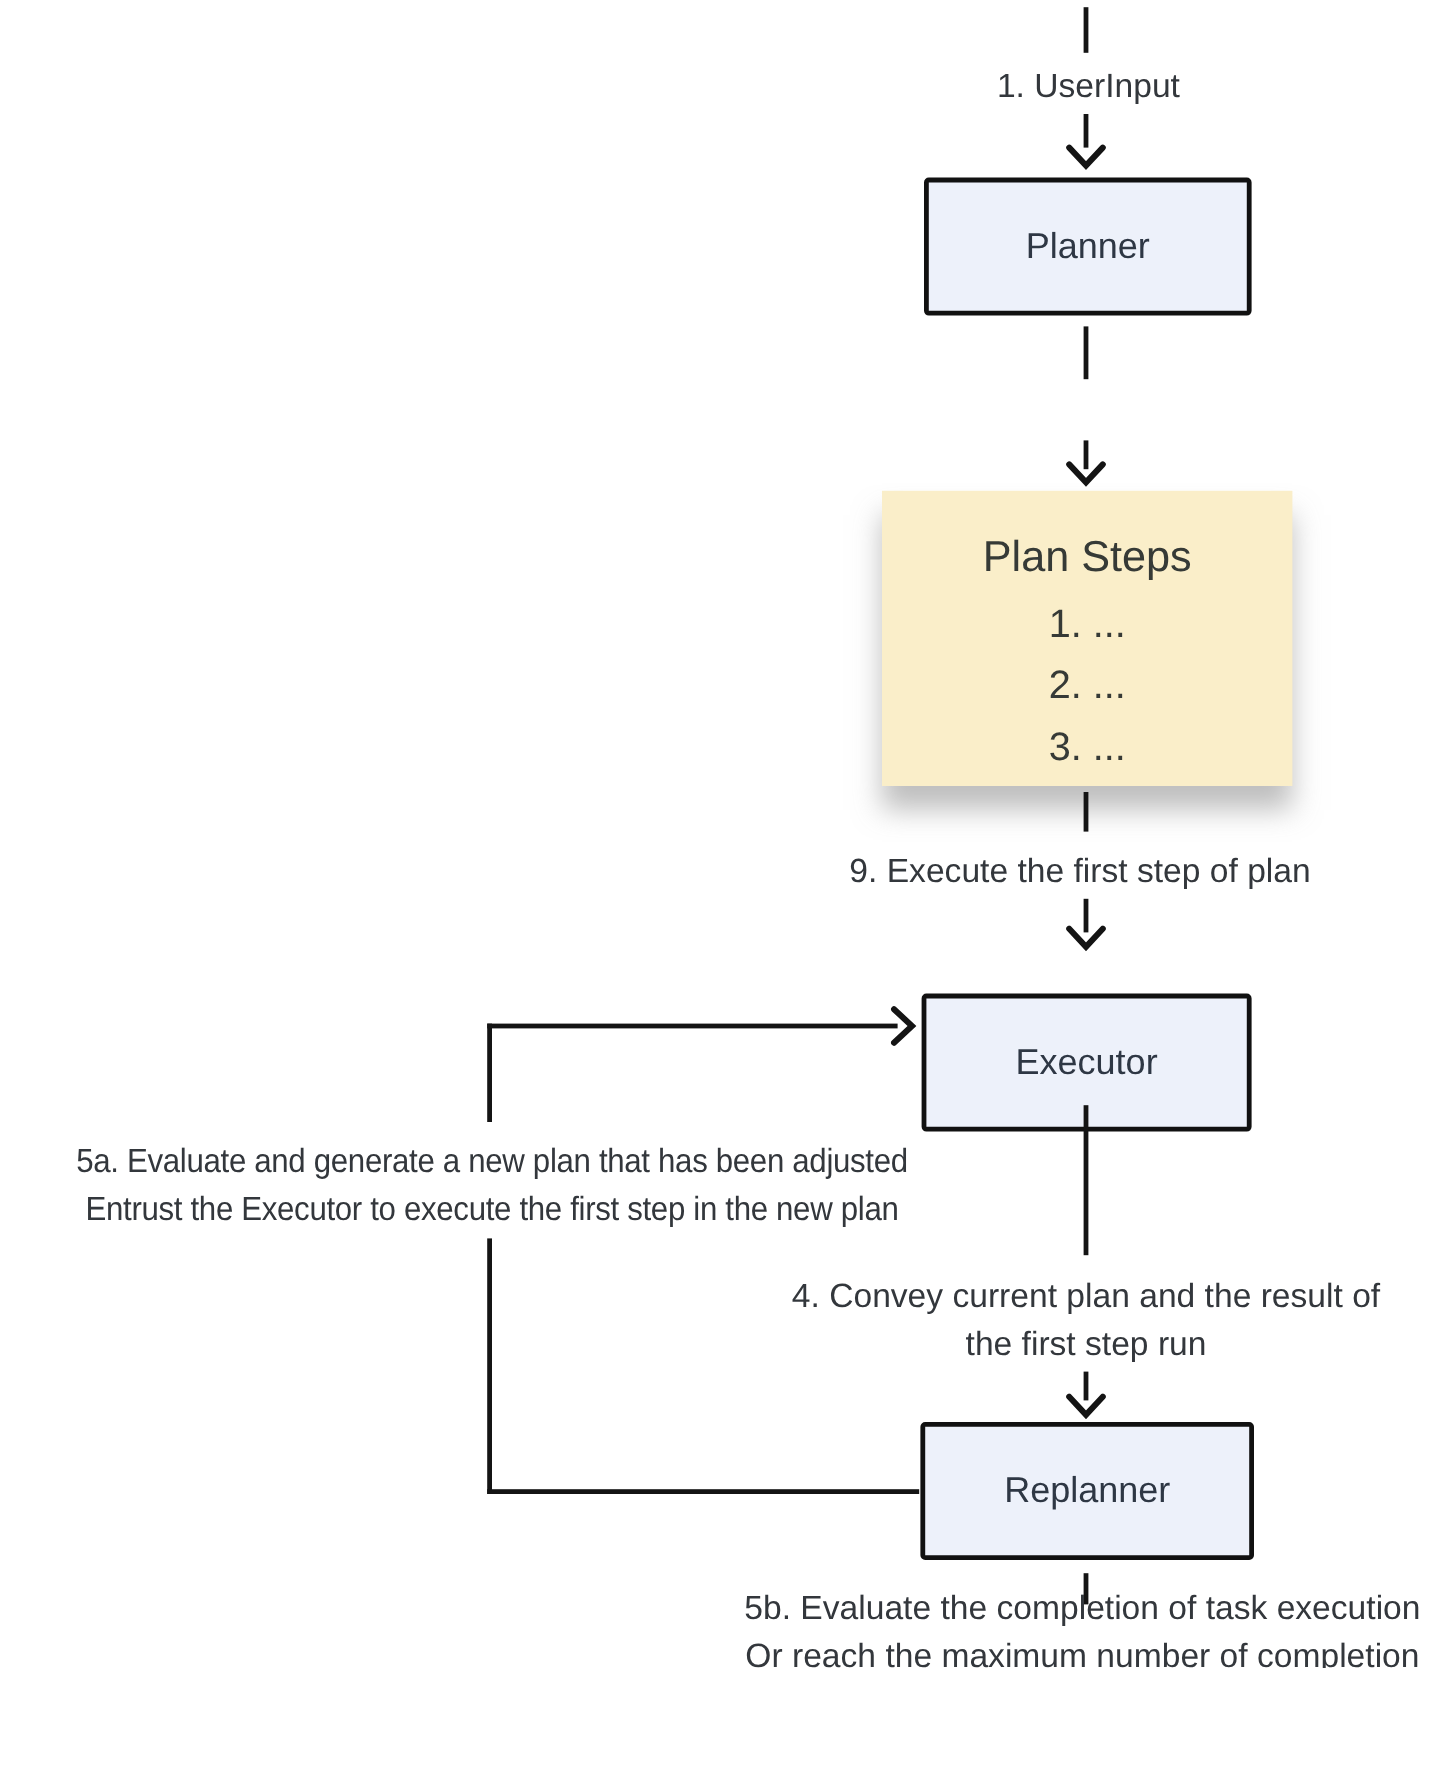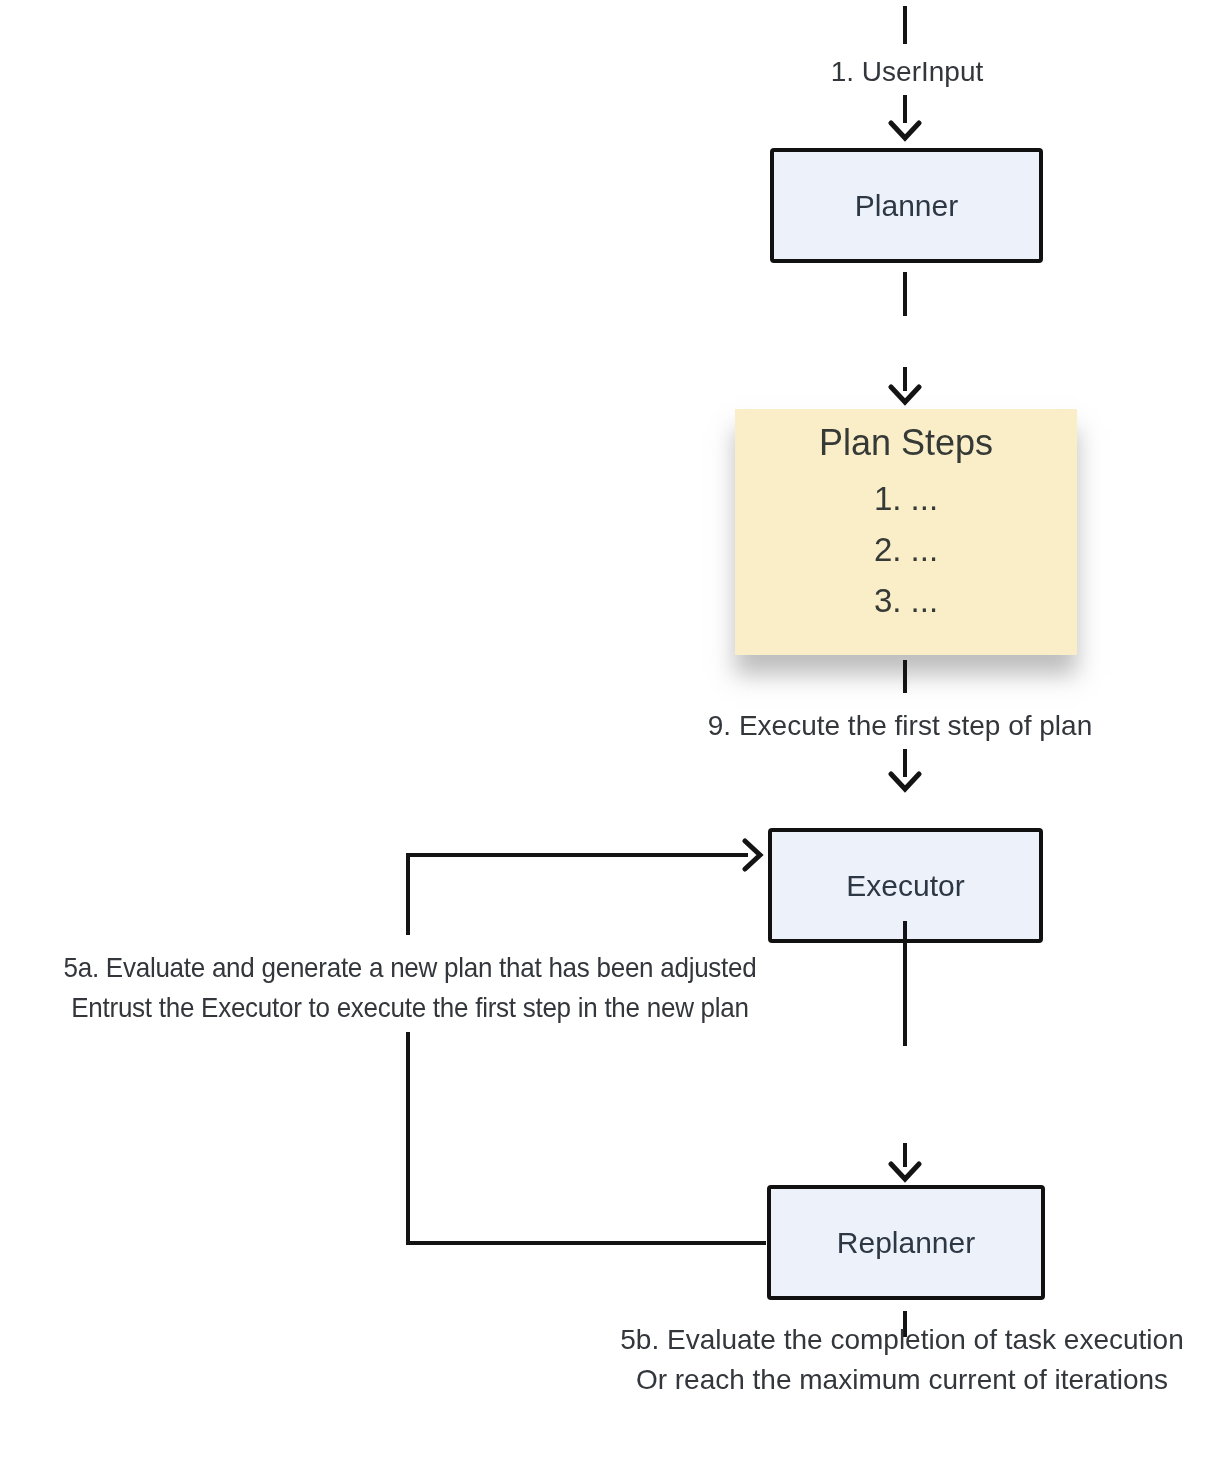--- a/index.html
+++ b/index.html
@@ -39,21 +39,21 @@
     color:var(--node-text);
     font-size:30px;
   }
   
   .plan-box{
     position:absolute;z-index:1;
     background:var(--plan-steps-fill);
     box-shadow:0 20px 22px rgba(125,125,125,0.5);
     color:var(--plan-steps-text);
     display:flex;flex-direction:column;align-items:center;
-    padding-top:12px;
+    padding-top:33px;
   }
   .plan-title{font-size:36px;line-height:44px;}
   .plan-items{margin-top:8px;display:flex;flex-direction:column;align-items:center;}
   .plan-item{font-size:33px;line-height:51px;}
   
   .label{
     position:absolute;z-index:3;
     color:var(--edge-label-text);
     font-size:28px;line-height:40px;
     white-space:nowrap;text-align:center;
@@ -117,35 +117,39 @@
   <div class="seg v" style="left:406px;top:1032px;height:213px"></div>
   <div class="seg h" style="left:406px;top:1241px;width:360px"></div>
 
   <div class="label condensed" style="left:410px;top:948px">
     <div>5a. Evaluate and generate a new plan that has been adjusted</div>
     <div>Entrust the Executor to execute the first step in the new plan</div>
   </div>
 
   <div class="seg v" style="left:903px;top:921px;height:125px"></div>
 
+  <div class="label" style="left:905px;top:1060px">
+    <div>4. Convey current plan and the result of</div>
+    <div>the first step run</div>
+  </div>
 
   <div class="seg v" style="left:903px;top:1143px;height:24px"></div>
   <svg class="chev" style="left:888px;top:1161px" width="34" height="22" viewBox="0 0 34 22">
       <polyline points="3,3 17,18 31,3"></polyline>
     </svg>
 
   <div class="node" style="left:767px;top:1185px;width:278px;height:115px">
     <span>Replanner</span>
   </div>
 
   <div class="seg v" style="left:903px;top:1311px;height:26px"></div>
 
   <div class="label" style="left:902px;top:1320px">
     <div>5b. Evaluate the completion of task execution</div>
-    <div>Or reach the maximum current of iterations</div>
+    <div>Or reach the maximum number of completion</div>
   </div>
 
   <div class="seg v" style="left:903px;top:1428px;height:30px"></div>
   <svg class="chev" style="left:888px;top:1452px" width="34" height="22" viewBox="0 0 34 22">
       <polyline points="3,3 17,18 31,3"></polyline>
     </svg>
 
 </div>
 
 </body></html>

